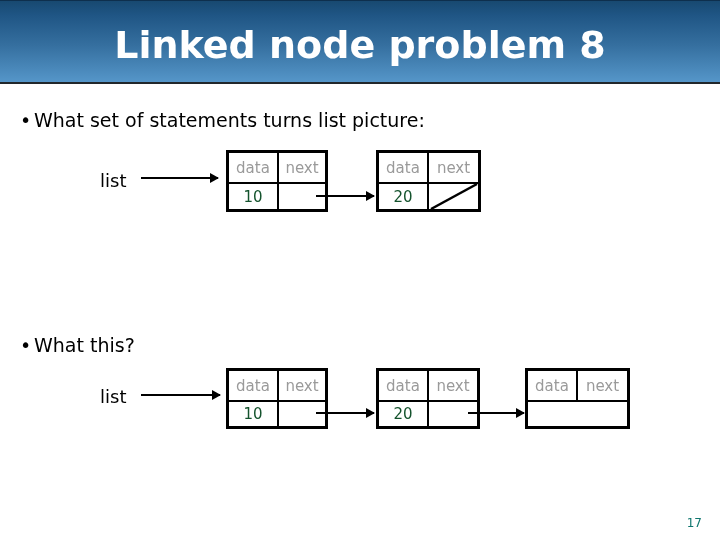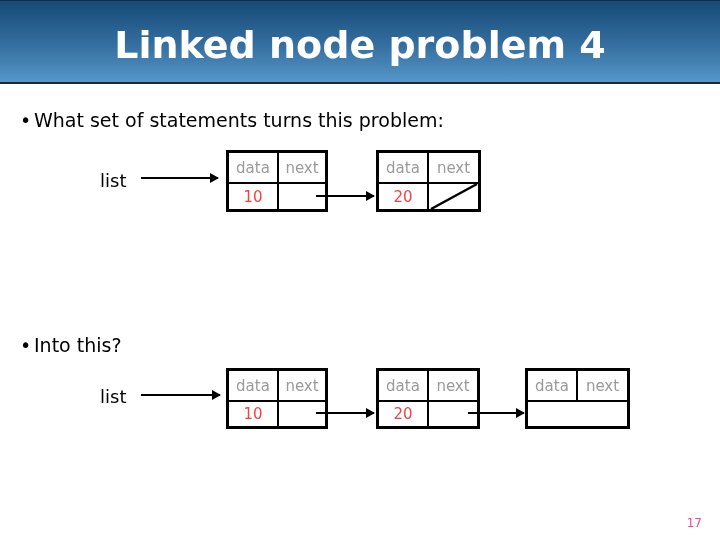--- a/index.html
+++ b/index.html
@@ -117,52 +117,52 @@
   }
   .node .cell.left {
     border-right: 2px solid #000000;
   }
   .node .hdr {
     color: #9a9a9a;
     font-size: 15px;
     font-family: "DejaVu Sans", "Liberation Sans", sans-serif;
   }
   .node .val {
-    color: #ef4444;
+    color: #14532d;
     font-size: 15px;
     font-family: "DejaVu Sans", "Liberation Sans", sans-serif;
   }
   .node .val.navy {
     color: #333366;
   }
   
   .nullslash {
     position: absolute;
     left: 0; top: 0; right: 0; bottom: 0;
   }
 
   
   .slide-number {
     position: absolute;
     right: 18px;
     bottom: 10px;
     font-size: 12px;
-    color: #ec4899;
+    color: #0f766e;
     font-family: "DejaVu Sans", "Liberation Sans", sans-serif;
   }
 </style>
 </head>
 <body>
 
 <div class="title-banner">
-  <div class="title-text">Linked node problem 4</div>
+  <div class="title-text">Linked node problem 8</div>
 </div>
 
 <div class="bullet" id="bullet-1">
-  <span class="dot">•</span><span>What set of statements turns this problem:</span>
+  <span class="dot">•</span><span>What set of statements turns list picture:</span>
 </div>
 
 <div class="diagram">
 
   <div class="list-label" style="left:100px; top:170px;">list</div>
 
   <div class="arrow" style="left:141px; top:177px; width:77px;"></div>
 
   <div class="node" style="left:226px; top:150px; width:102px; height:62px;">
     <div class="row head" style="height:31px;">
@@ -187,21 +187,21 @@
       <div class="cell" style="width:49px; height:25px;">
         <svg class="nullslash" viewBox="0 0 49 25" preserveAspectRatio="none">
           <line x1="2" y1="25" x2="48" y2="0" stroke="#000000" stroke-width="2.4"></line>
         </svg>
       </div>
     </div>
   </div>
 </div>
 
 <div class="bullet" id="bullet-2">
-  <span class="dot">•</span><span>Into this?</span>
+  <span class="dot">•</span><span>What this?</span>
 </div>
 
 <div class="diagram">
 
   <div class="list-label" style="left:100px; top:386px;">list</div>
 
   <div class="arrow" style="left:141px; top:394px; width:79px;"></div>
 
   <div class="node" style="left:226px; top:368px; width:102px; height:61px;">
     <div class="row head" style="height:31px;">

